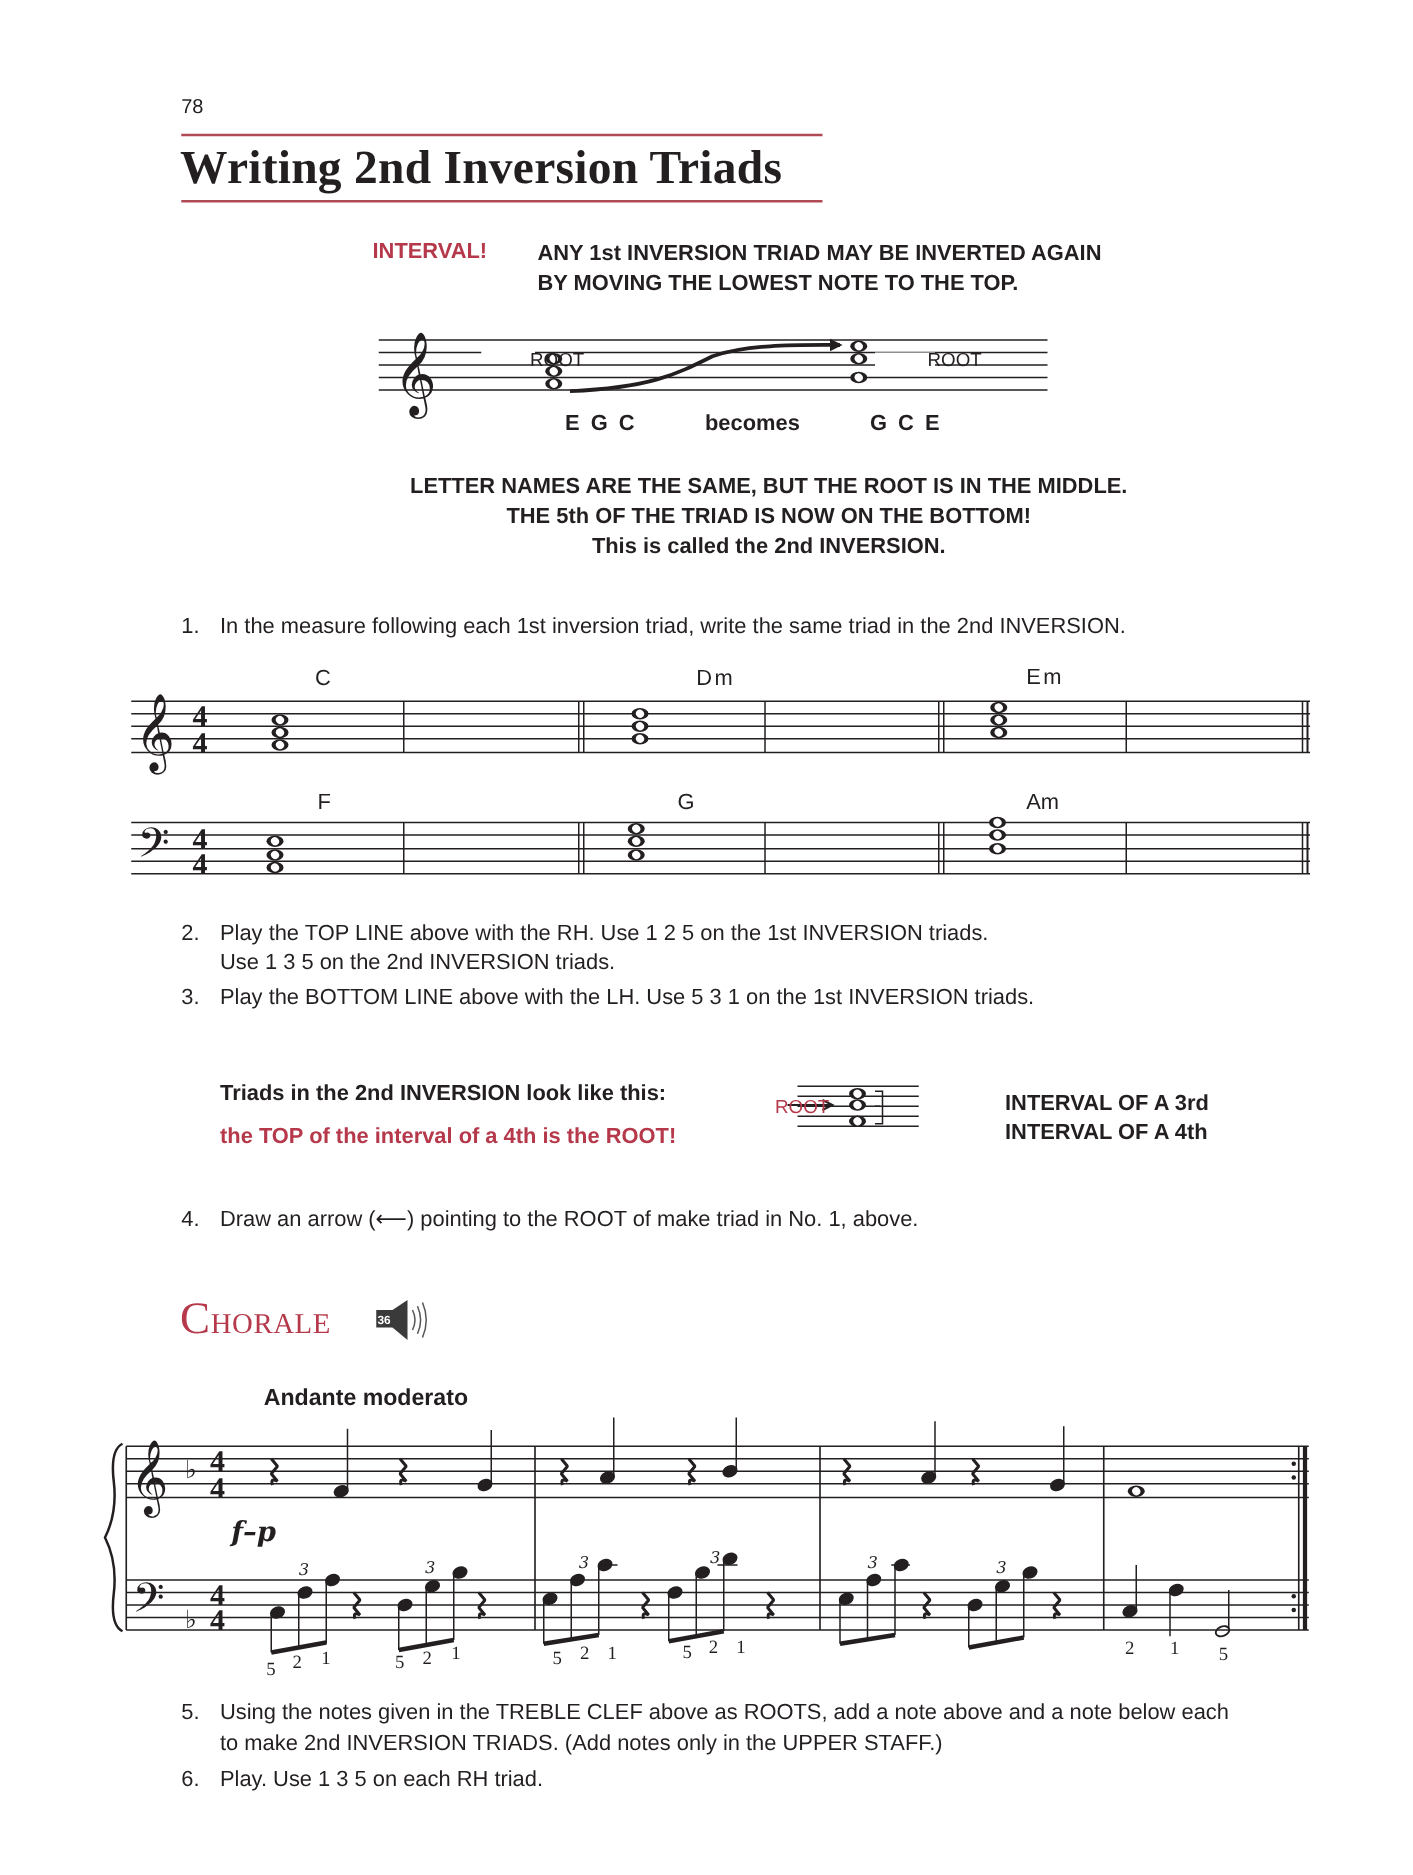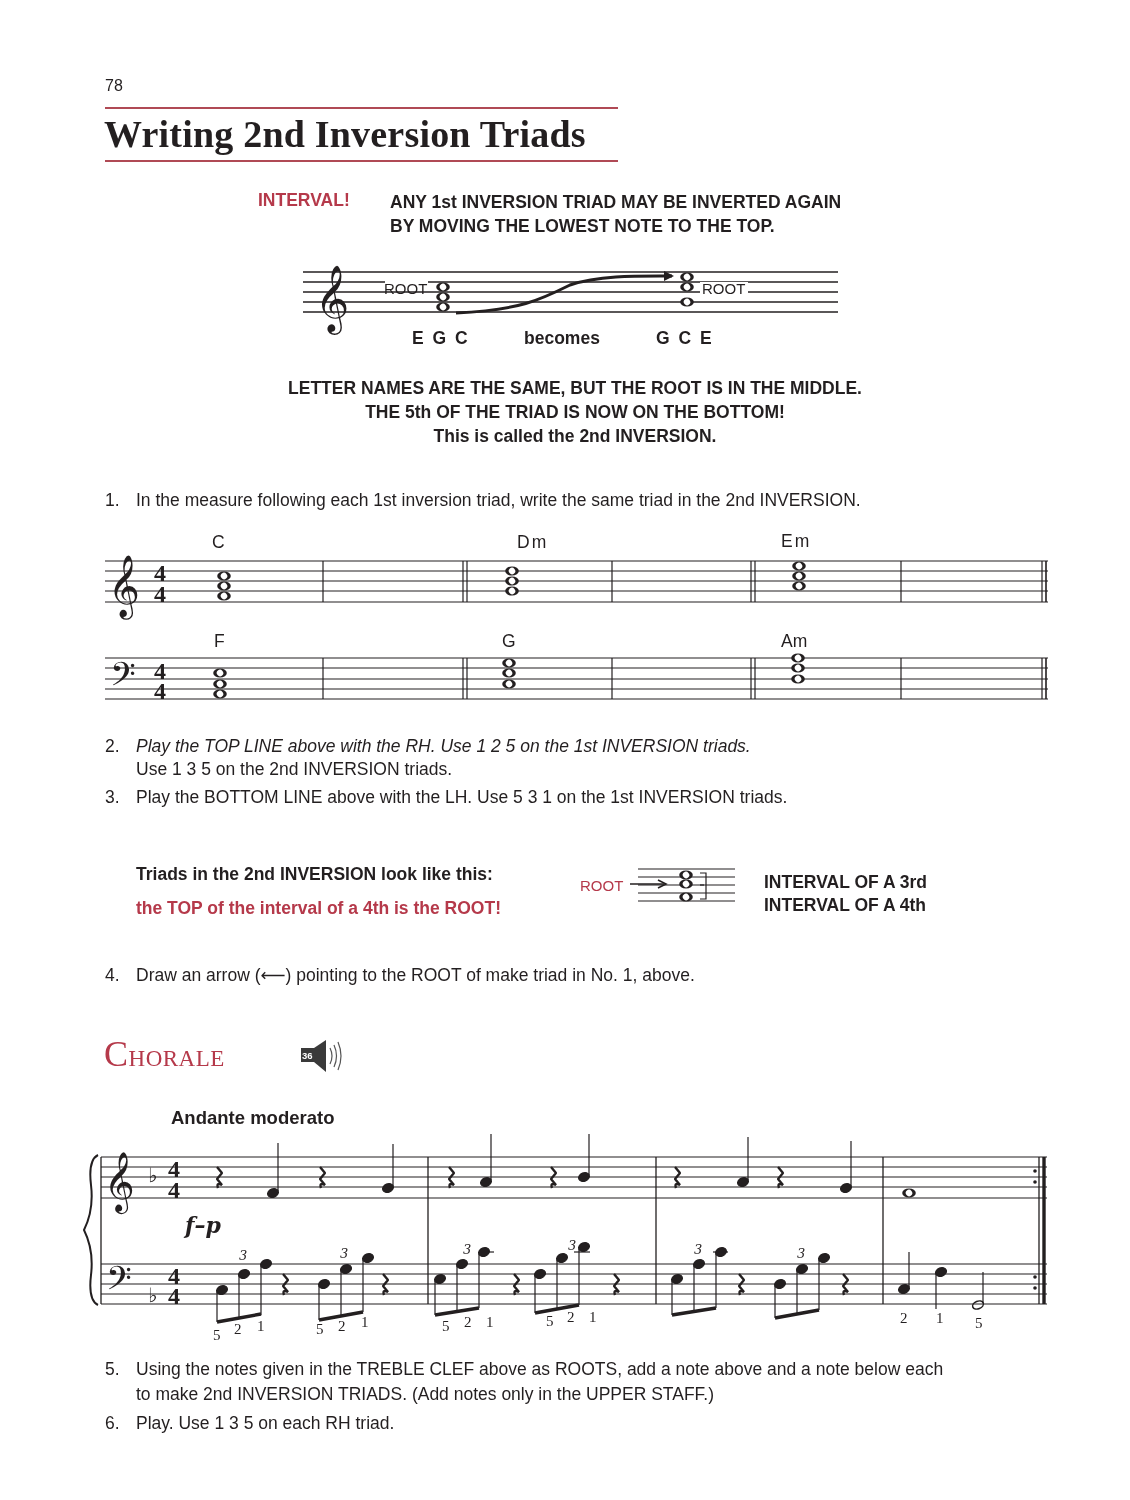--- a/index.html
+++ b/index.html
@@ -1,17 +1,17 @@
 <!DOCTYPE html>
 <html><head>
 <meta charset="utf-8">
 <style>
   html, body { margin:0; padding:0; background:#ffffff; }
   body { width:1130px; height:1500px; position:relative; overflow:hidden; font-family:"Liberation Sans", sans-serif; color:#231f20; }
-  .abs { position:absolute; }
+  .abs { position:absolute;margin-left:40px; }
   .pagenum { left:105px; top:77px; font-size:16px; }
   .rule { left:105px; width:513px; height:2px; background:#b04a55; }
   .title { left:104px; top:112px; font-family:"Liberation Serif", serif; font-size:38px; color:#231f20; letter-spacing:0.2px; white-space:nowrap;font-weight:bold; }
   .remember { left:258px; top:190px; font-size:17.5px; font-weight:bold; color:#b5394a; }
   .rem-text { left:390px; top:190px; font-size:17.5px; font-weight:bold; line-height:24px; }
   .center-block { left:0; width:1150px; text-align:center; font-size:17.5px; font-weight:bold; line-height:24px; }
   .note-label { font-size:17.5px; font-weight:bold; }
   .instr { font-size:17.5px; line-height:23px; }
   .instr-num { position:absolute; left:105px; }
   .instr-text { position:absolute; left:136px; white-space:nowrap; }
@@ -357,21 +357,21 @@
 
 <div class="abs chord-name" style="left:212px; top:532px;">C</div>
 <div class="abs chord-name" style="left:517px; top:532px; letter-spacing:2px;">Dm</div>
 <div class="abs chord-name" style="left:781px; top:531px; letter-spacing:2px;">Em</div>
 <div class="abs chord-name" style="left:214px; top:631px;">F</div>
 <div class="abs chord-name" style="left:502px; top:631px;">G</div>
 <div class="abs chord-name" style="left:781px; top:631px;">Am</div>
 
 <div class="abs instr" style="left:0; top:735px; width:1130px; height:48px;">
   <span class="instr-num" style="top:0;">2.</span>
-  <span class="instr-text" style="top:0;font-style:italic;">Play the TOP LINE above with the RH.  Use 1 2 5 on the 1st INVERSION triads.</span>
+  <span class="instr-text" style="top:0;">Play the TOP LINE above with the RH.  Use 1 2 5 on the 1st INVERSION triads.</span>
   <span class="instr-text" style="top:23px;">Use 1 3 5 on the 2nd INVERSION triads.</span>
 </div>
 <div class="abs instr" style="left:0; top:786px; width:1130px; height:48px;">
   <span class="instr-num" style="top:0;">3.</span>
   <span class="instr-text" style="top:0;">Play the BOTTOM LINE above with the LH.  Use 5 3 1 on the 1st INVERSION triads.</span>
 </div>
 
 <div class="abs" style="left:136px; top:864px; font-size:17.5px; font-weight:bold;">Triads in the 2nd INVERSION look like this:</div>
 <div class="abs red" style="left:136px; top:896px; font-size:17.5px; font-weight:bold; line-height:24px;">
   <div>the TOP of the interval of a 4th is the ROOT!</div>

